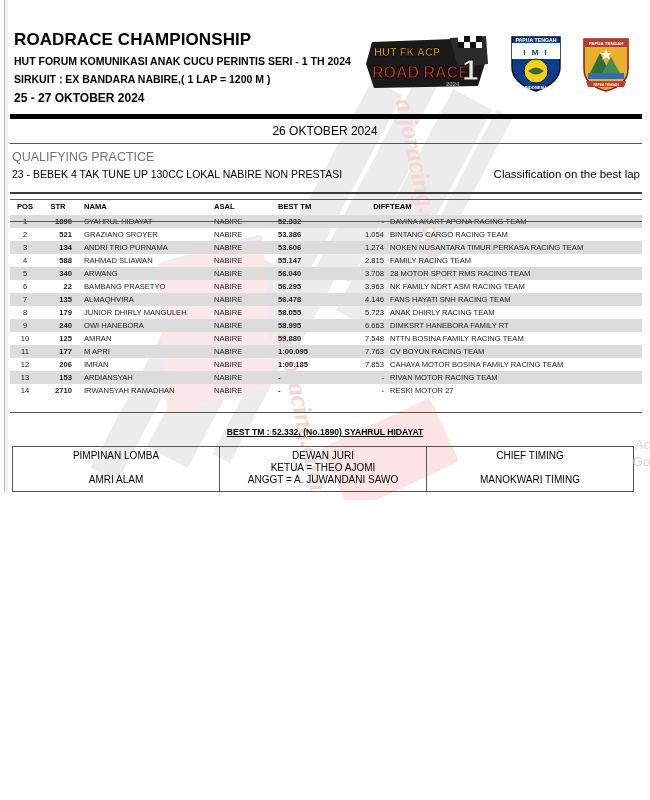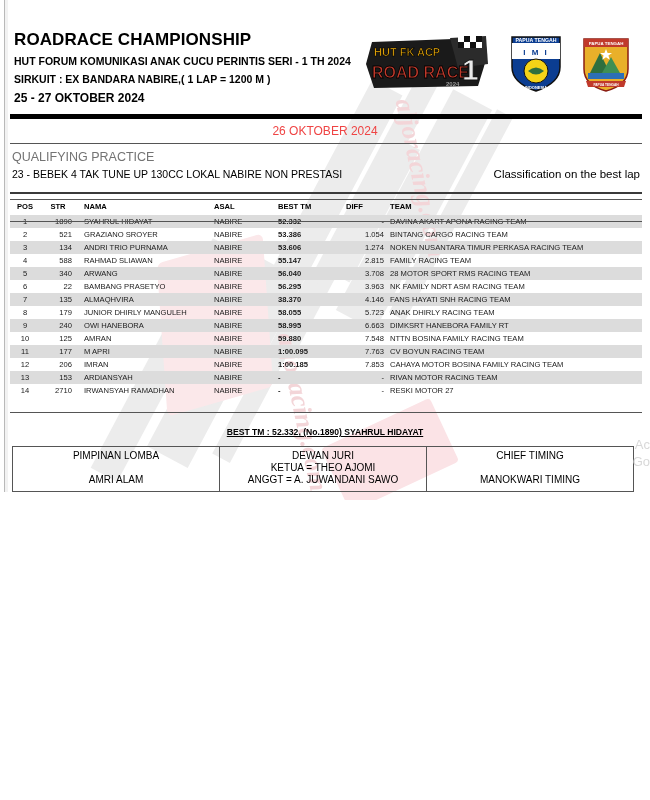--- a/index.html
+++ b/index.html
@@ -128,21 +128,21 @@
     position: absolute; left: 10px; width: 632px;
     background: #555; height: 1px;
   }
   .rule-med {
     position: absolute; left: 10px; width: 632px;
     background: #3a3a3a; height: 2px;
   }
 
   .date-band {
     position: absolute; left: 0; top: 124px; width: 650px;
-    text-align: center; font-size: 12px; color: #ef4444;
+    text-align: center; font-size: 12px; color: #000000;
   }
 
   .sect-title {
     position: absolute; left: 12px; top: 150px;
     font-size: 12.5px; color: #737373;
   }
   .sect-class {
     position: absolute; left: 12px; top: 168px;
     font-size: 10.5px; color: #000;
   }
@@ -164,30 +164,30 @@
     vertical-align: bottom;
   }
   .tbl td {
     font-size: 7.6px; color: #1a1a1a;
     height: 13px; line-height: 13px;
     padding: 0;
     white-space: nowrap;
   }
   .tbl tbody tr.alt td { background: #dcdcdc; }
   .c-pos   { width: 30px; text-align: center; }
-  .c-str   { width: 32px; text-align: right; font-weight: normal; padding-right: 4px !important; }
+  .c-str   { width: 32px; text-align: right; font-weight: bold; padding-right: 4px !important; }
   .c-nama  { width: 130px; padding-left: 8px !important; }
   .c-asal  { width: 64px; }
   .c-bestm { width: 68px; font-weight: bold; }
   .c-diff  { width: 38px; text-align: right; padding-right: 6px !important; }
   .c-team  { }
   th.c-pos { text-align: center; }
   th.c-str { text-align: center; padding-right: 0 !important; }
   th.c-nama { padding-left: 8px !important; }
-  th.c-diff { text-align: left; padding-right: 0 !important; margin-top: 46px; }
+  th.c-diff { text-align: right; padding-right: 0 !important; margin-top: 46px; }
 
   
   .best-tm {
     position: absolute; left: 0; top: 421px; width: 650px;
     text-align: center;
   }
   .best-tm span {
     font-size: 8.6px; font-weight: bold; color: #000;
     text-decoration: underline;
   }
@@ -375,21 +375,21 @@
           <td class="c-asal">NABIRE</td>
           <td class="c-bestm">56.295</td>
           <td class="c-diff">3.963</td>
           <td class="c-team">NK FAMILY NDRT ASM RACING TEAM</td>
         </tr>
         <tr class="alt">
           <td class="c-pos">7</td>
           <td class="c-str">135</td>
           <td class="c-nama">ALMAQHVIRA</td>
           <td class="c-asal">NABIRE</td>
-          <td class="c-bestm">38.370</td>
+          <td class="c-bestm">56.478</td>
           <td class="c-diff">4.146</td>
           <td class="c-team">FANS HAYATI SNH RACING TEAM</td>
         </tr>
         <tr>
           <td class="c-pos">8</td>
           <td class="c-str">179</td>
           <td class="c-nama">JUNIOR DHIRLY MANGULEH</td>
           <td class="c-asal">NABIRE</td>
           <td class="c-bestm">58.055</td>
           <td class="c-diff">5.723</td>

